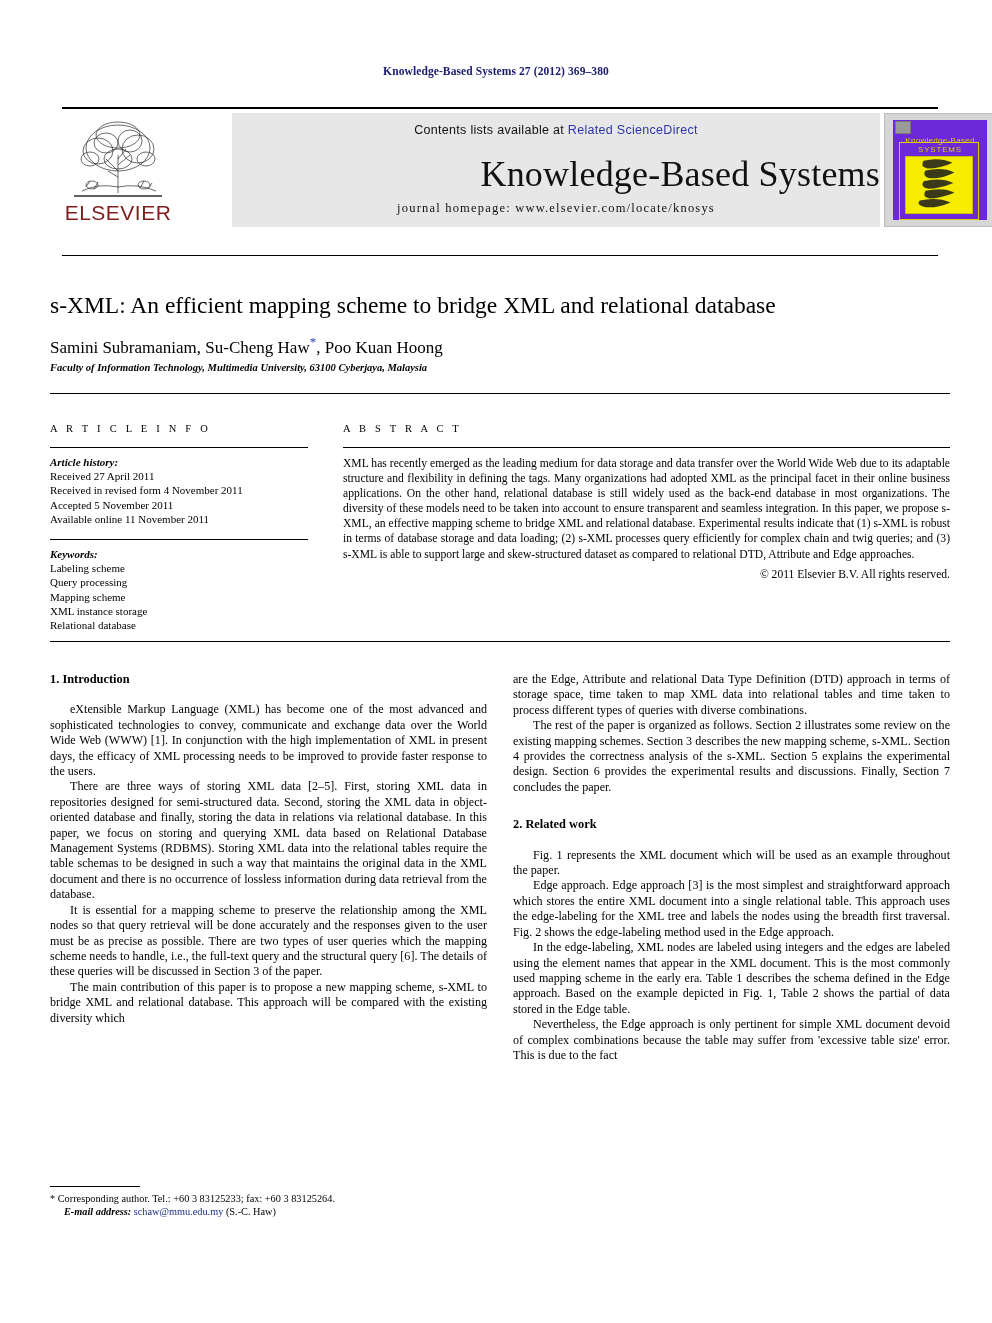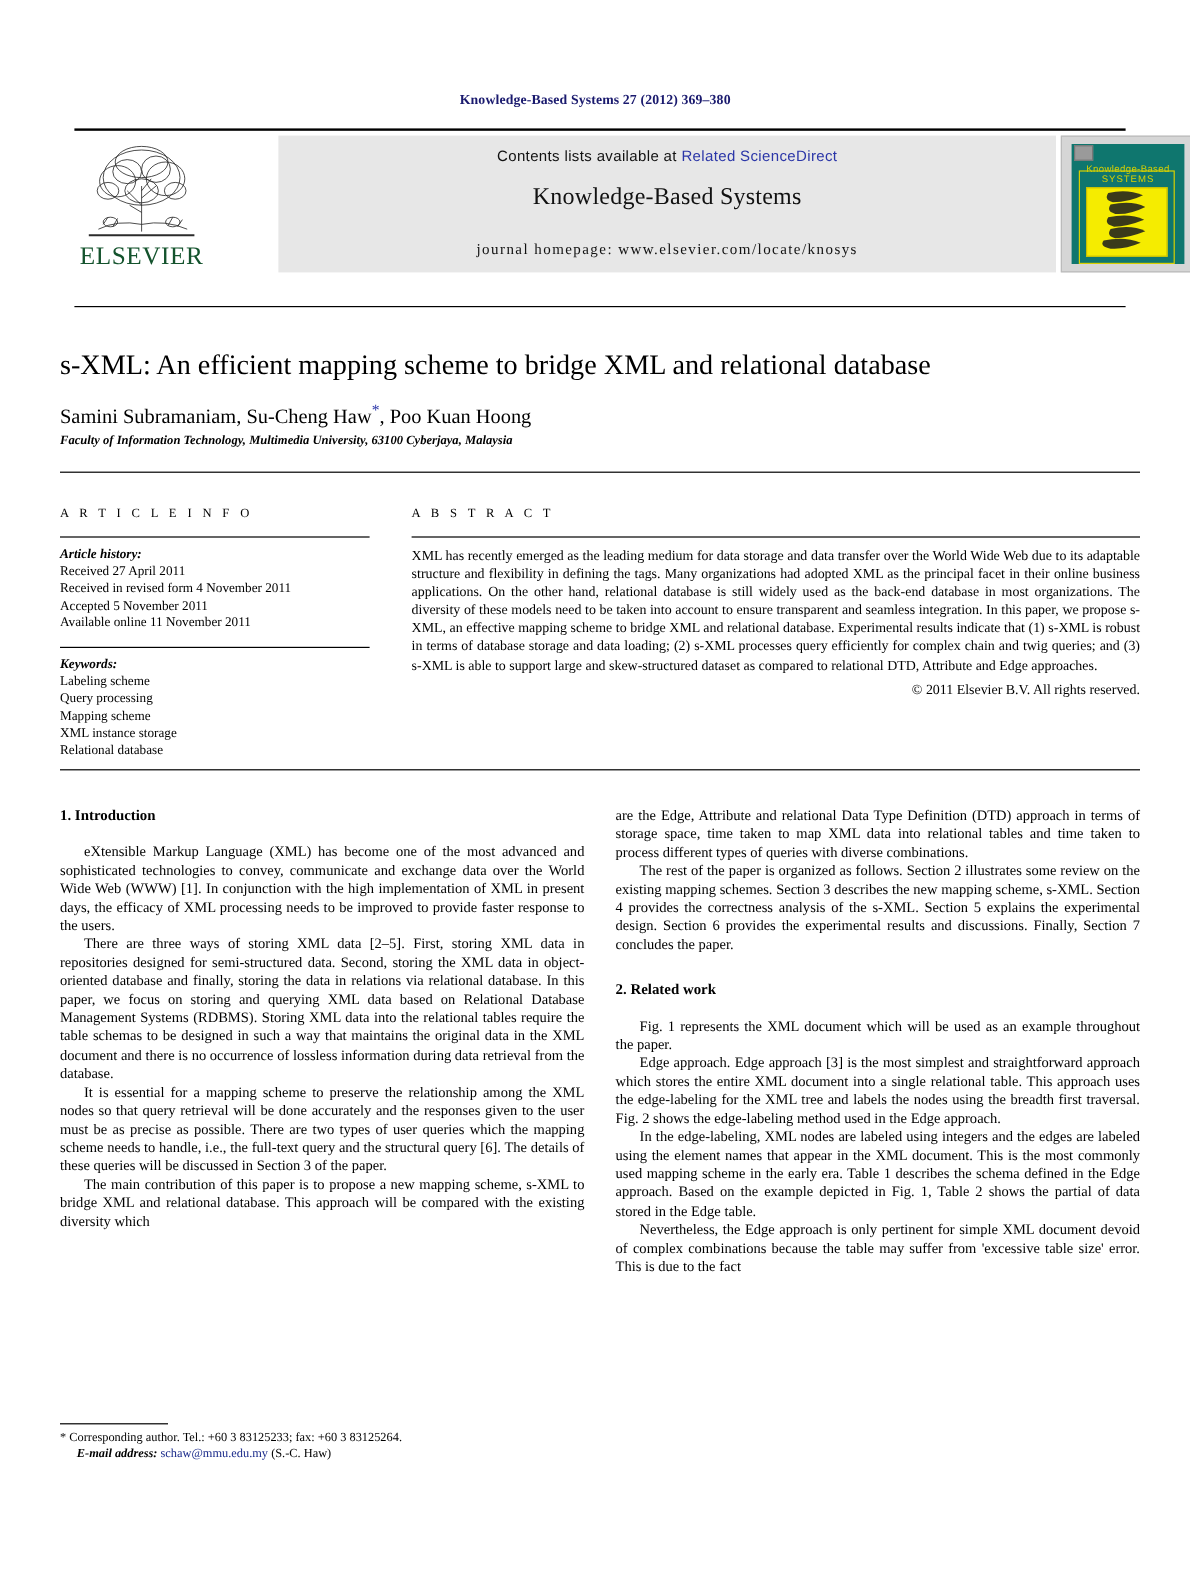--- a/index.html
+++ b/index.html
@@ -19,21 +19,21 @@
   .page {
     position: absolute;
     left: 0; top: 0;
     width: 992px;
     height: 1323px;
   }
 
   
   .running-head {
     position: absolute;
-    left: 0; top: 78px;
+    left: 0; top: 65px;
     width: 992px;
     text-align: center;
     font-family: "Liberation Serif", serif;
     font-weight: bold;
     font-size: 11.5px;
     color: #1a1a6e;
     letter-spacing: 0.1px;
   }
 
   
@@ -60,24 +60,24 @@
     position: absolute;
     left: 4px; top: 2px;
     width: 100px;
     height: 84px;
   }
   .elsevier-word {
     position: absolute;
     left: 0; top: 88px;
     width: 108px;
     text-align: center;
-    font-family: Liberation Serif, serif;
+    font-family: Liberation Sans, sans-serif;
     font-size: 21px;
     letter-spacing: 0.5px;
-    color: #14532d;
+    color: #7f1d1d;
     line-height: 24px;
   }
   .masthead-panel {
     position: absolute;
     left: 170px; top: 6px;
     width: 648px;
     height: 114px;
     background: #e7e7e7;
   }
   .contents-line {
@@ -90,23 +90,23 @@
     color: #111;
     letter-spacing: 0.3px;
   }
   .contents-line .sd-link {
     color: #2b36a8;
   }
   .journal-title {
     position: absolute;
     left: 0; top: 40px;
     width: 648px;
-    text-align: center;
-    font-family: "Liberation Serif", serif;
-    font-size: 20px;
+    text-align: right;
+    font-family: "Liberation Serif", serif;
+    font-size: 36px;
     color: #111;
     letter-spacing: 0.2px;
   }
   .journal-home {
     position: absolute;
     left: 0; top: 88px;
     width: 648px;
     text-align: center;
     font-family: Liberation Serif, serif;
     font-size: 12.5px;
@@ -119,21 +119,21 @@
     width: 112px;
     height: 114px;
     background: #d6d6d6;
     border: 1px solid #bbb;
     box-sizing: border-box;
   }
   .cover-inner {
     position: absolute;
     left: 8px; top: 6px;
     right: 8px; bottom: 6px;
-    background: #0f766e;
+    background: #6d28d9;
   }
   .cover-els-box {
     position: absolute;
     left: 2px; top: 1px;
     width: 16px; height: 13px;
     background: #9a9a9a;
     border: 1px solid #777;
     box-sizing: border-box;
   }
   .cover-kb {

